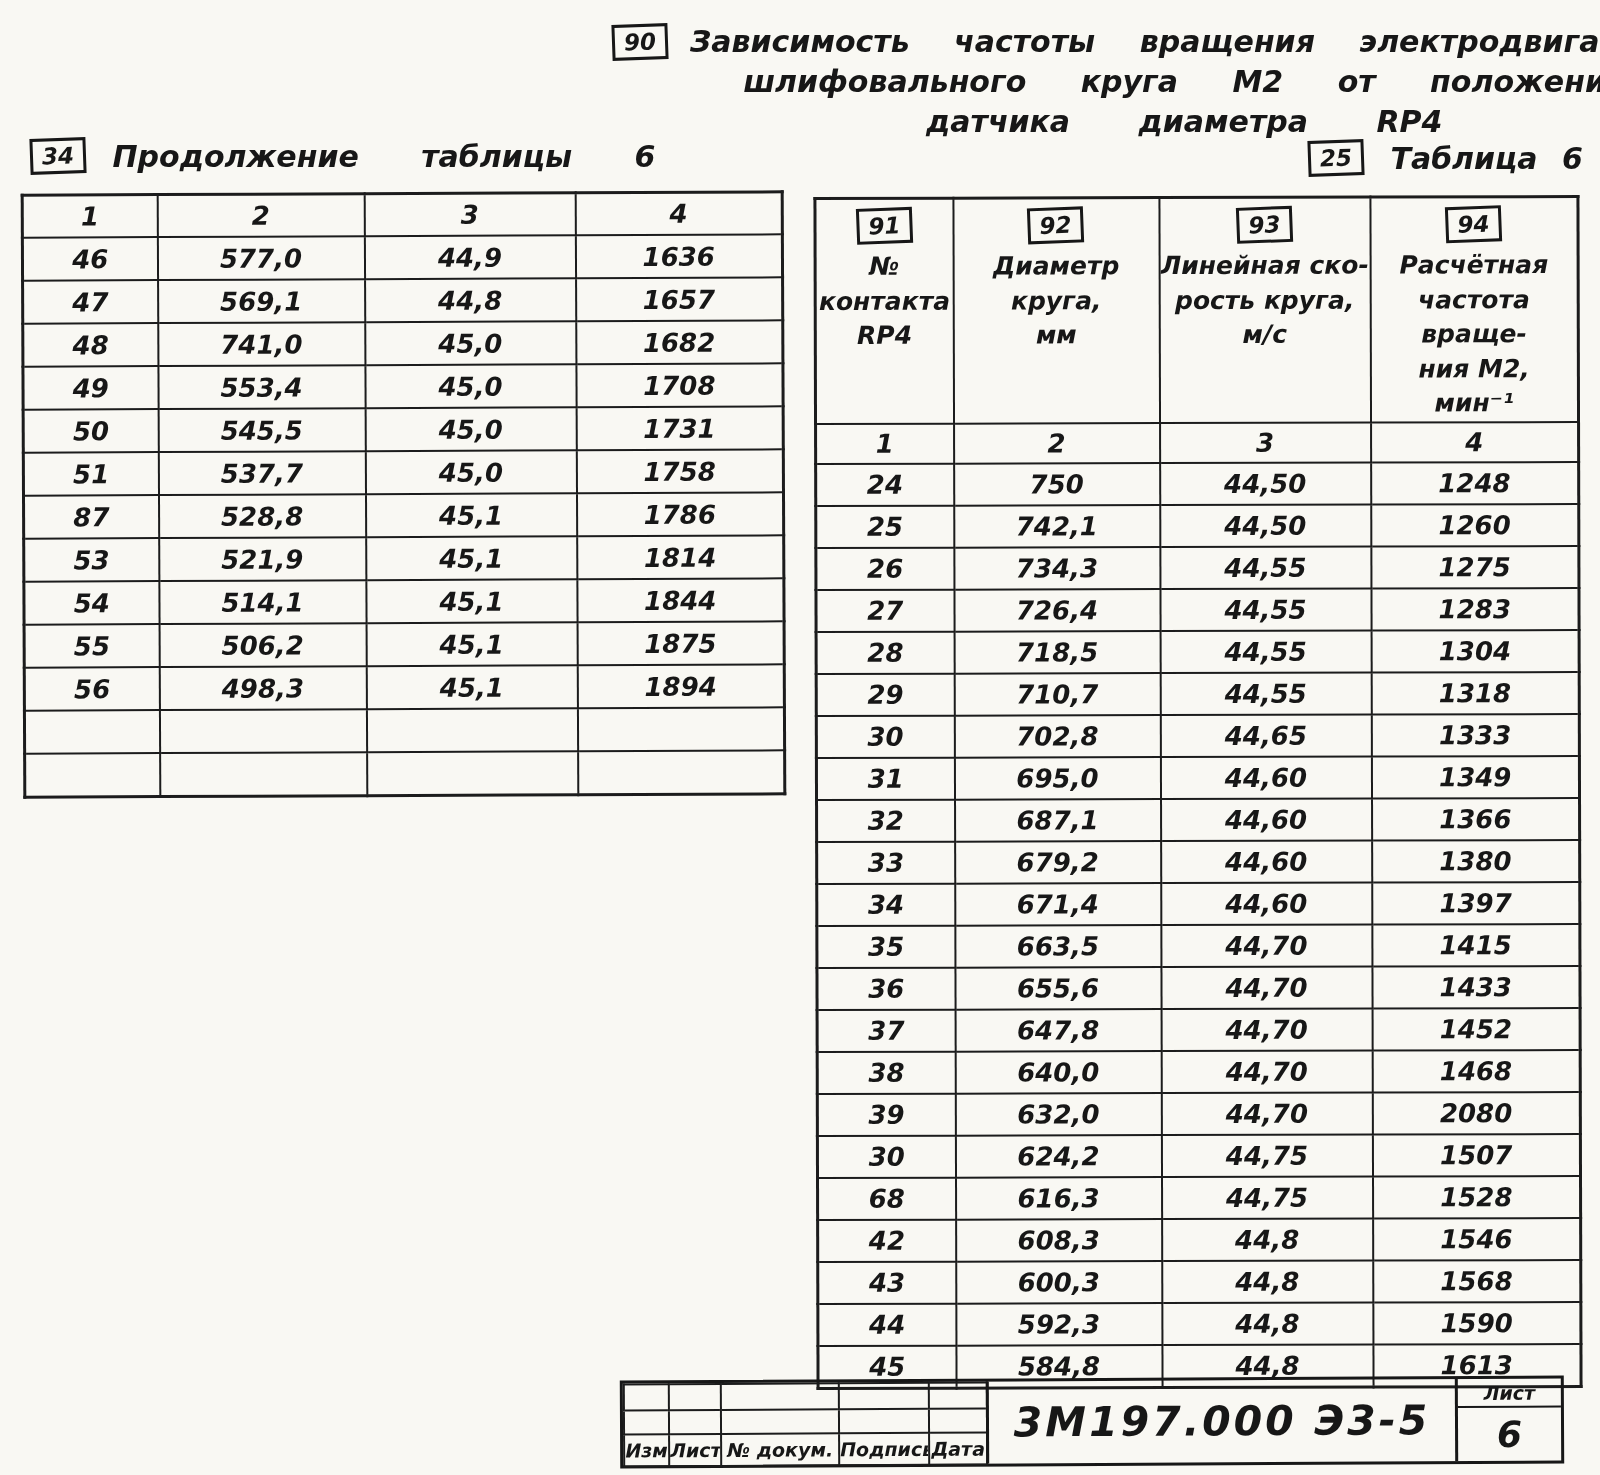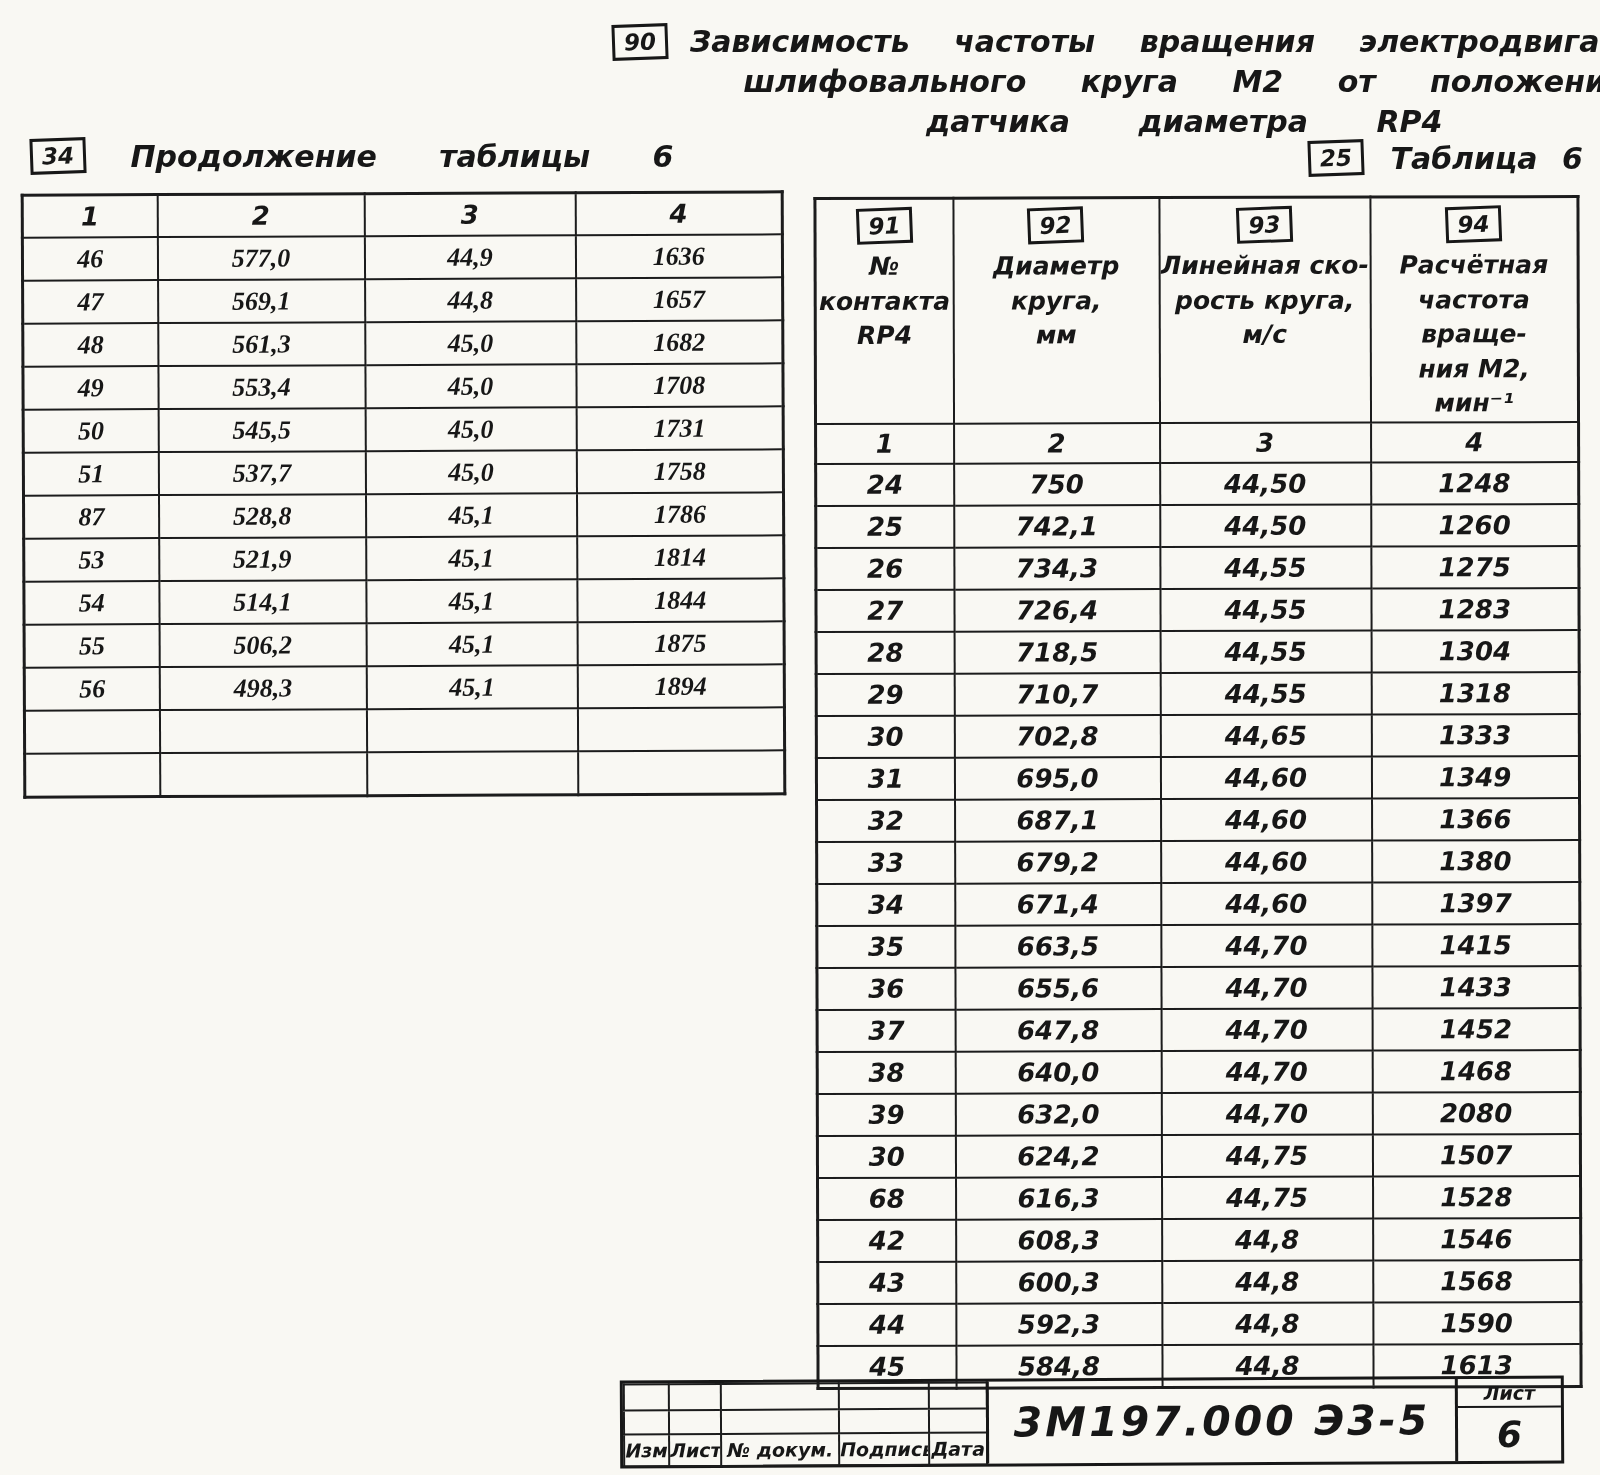--- a/index.html
+++ b/index.html
@@ -37,42 +37,42 @@
     white-space:nowrap;
   }
   .t-line.l1{word-spacing:34px;}
   .t-line.l2{word-spacing:44px;}
   .t-line.l3{word-spacing:58px;}
 
   
   .caption{position:absolute;font-size:30px;white-space:nowrap;}
   .caption .refbox{margin-right:16px;vertical-align:3px;}
   .caption-left{left:30px;top:138px;}
-  .caption-left .cap-text{word-spacing:52px;margin-left:18px;}
+  .caption-left .cap-text{word-spacing:52px;}
   .caption-right{left:1308px;top:140px;}
   .caption-right .cap-text{word-spacing:14px;}
 
   
   table.grid{
     position:absolute;
     border-collapse:collapse;
     table-layout:fixed;
   }
   table.grid,table.grid td,table.grid th{
     border:2px solid #1c1c1c;
   }
   table.grid{border-width:3px;}
   table.grid td,table.grid th{
     text-align:center;vertical-align:middle;
     font-size:26px;font-style:italic;font-weight:bold;
     padding:0;overflow:hidden;
   }
   .left-grid{left:22px;top:192px;width:760px;transform:rotate(-0.25deg);}
   .left-grid th{height:40px;}
-  .left-grid td{height:41px;font-family:Liberation Serif, serif;}
+  .left-grid td{height:41px;}
 
   .right-grid{left:815px;top:196px;width:763px;transform:rotate(-0.15deg);}
   .right-grid td{height:40px;}
   .right-grid tr.colhead th{
     height:176px;vertical-align:top;padding-top:8px;
   }
   .colhead-text{
     white-space:pre-line;
     font-size:25px;line-height:1.38;
     margin-top:6px;
@@ -168,21 +168,21 @@
           <td>1636</td>
         </tr>
         <tr>
           <td>47</td>
           <td>569,1</td>
           <td>44,8</td>
           <td>1657</td>
         </tr>
         <tr>
           <td>48</td>
-          <td>561,3</td>
+          <td>741,0</td>
           <td>45,0</td>
           <td>1682</td>
         </tr>
         <tr>
           <td>49</td>
           <td>553,4</td>
           <td>45,0</td>
           <td>1708</td>
         </tr>
         <tr>

